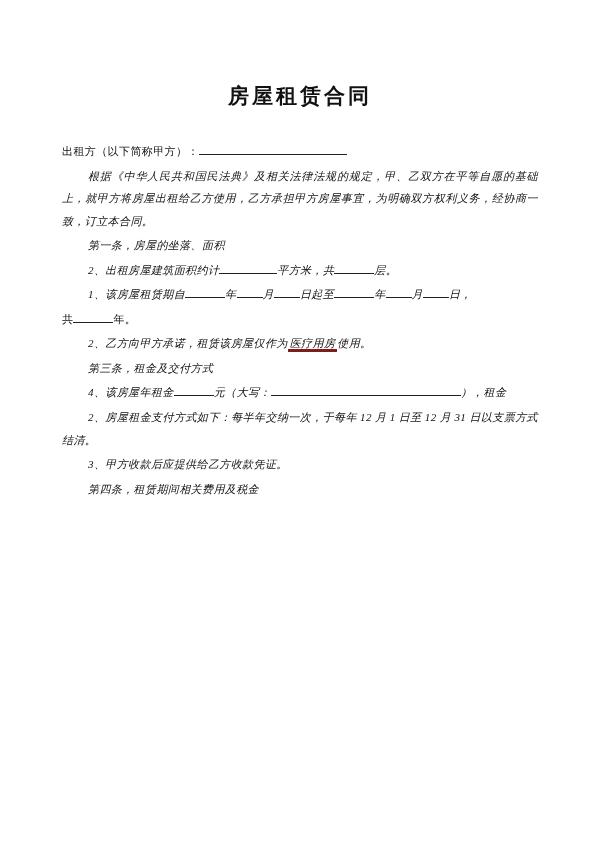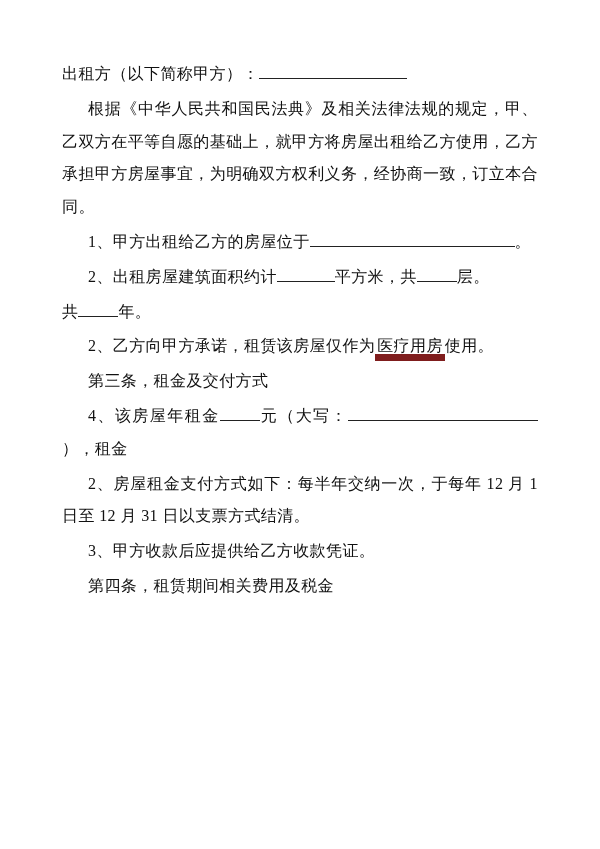--- a/index.html
+++ b/index.html
@@ -24,70 +24,73 @@
   }
   .doc-title {
     text-align: center;
     font-size: 21px;
     font-weight: bold;
     letter-spacing: 3px;
     margin: 24px 0 30px 0;
     font-family: "Liberation Serif", "DejaVu Serif", serif;
   }
   .para {
-    font-size: 16px;
+    font-size: 11px;
     line-height: 2.05;
     margin: 0 0 2px 0;
     text-align: justify;
     letter-spacing: 0.4px;
   }
   .indent {
     text-indent: 26px;
+    font-style: italic;
   }
   .blank {
     display: inline-block;
     border-bottom: 1px solid #222;
     vertical-align: baseline;
     height: 1em;
   }
   .b-xs { width: 26px; }
   .b-sm { width: 40px; }
   .b-md { width: 58px; }
   .b-lg { width: 100px; }
   .b-xxl { width: 148px; }
   .b-wide { width: 190px; }
   .b-full { width: 205px; }
   .u-text {
-    border-bottom: 7px solid #7f1d1d;
+    border-bottom: 3px solid #7f1d1d;
     padding: 0 2px;
   }
 </style>
 </head>
 <body>
 
 <div class="page">
 
+  <div class="doc-title">房屋租赁合同</div>
 
   <p class="para">
     <span>出租方（以下简称甲方）：</span><span class="blank b-xxl"></span>
   </p>
 
 
   <p class="para indent">根据《中华人民共和国民法典》及相关法律法规的规定，甲、乙双方在平等自愿的基础上，就甲方将房屋出租给乙方使用，乙方承担甲方房屋事宜，为明确双方权利义务，经协商一致，订立本合同。</p>
 
+  <p class="para indent">第一条，房屋的坐落、面积</p>
 
-  <p class="para indent">
-    <span>1、甲方出租给乙方的房屋位于</span><span class="blank b-full"></span><span>。</span>
-  </p>
 
   <p class="para indent">
     <span>2、出租房屋建筑面积约计</span><span class="blank b-md"></span><span>平方米，共</span><span class="blank b-sm"></span><span>层。</span>
   </p>
 
 
+  <p class="para indent">
+    <span>1、该房屋租赁期自</span><span class="blank b-sm"></span><span>年</span><span class="blank b-xs"></span><span>月</span><span class="blank b-xs"></span><span>日起至</span><span class="blank b-sm"></span><span>年</span><span class="blank b-xs"></span><span>月</span><span class="blank b-xs"></span><span>日，</span>
+  </p>
 
   <p class="para">
     <span>共</span><span class="blank b-sm"></span><span>年。</span>
   </p>
 
   <p class="para indent">
     <span>2、乙方向甲方承诺，租赁该房屋仅作为</span><span class="u-text">医疗用房</span><span>使用。</span>
   </p>
 
   <p class="para indent">第三条，租金及交付方式</p>

